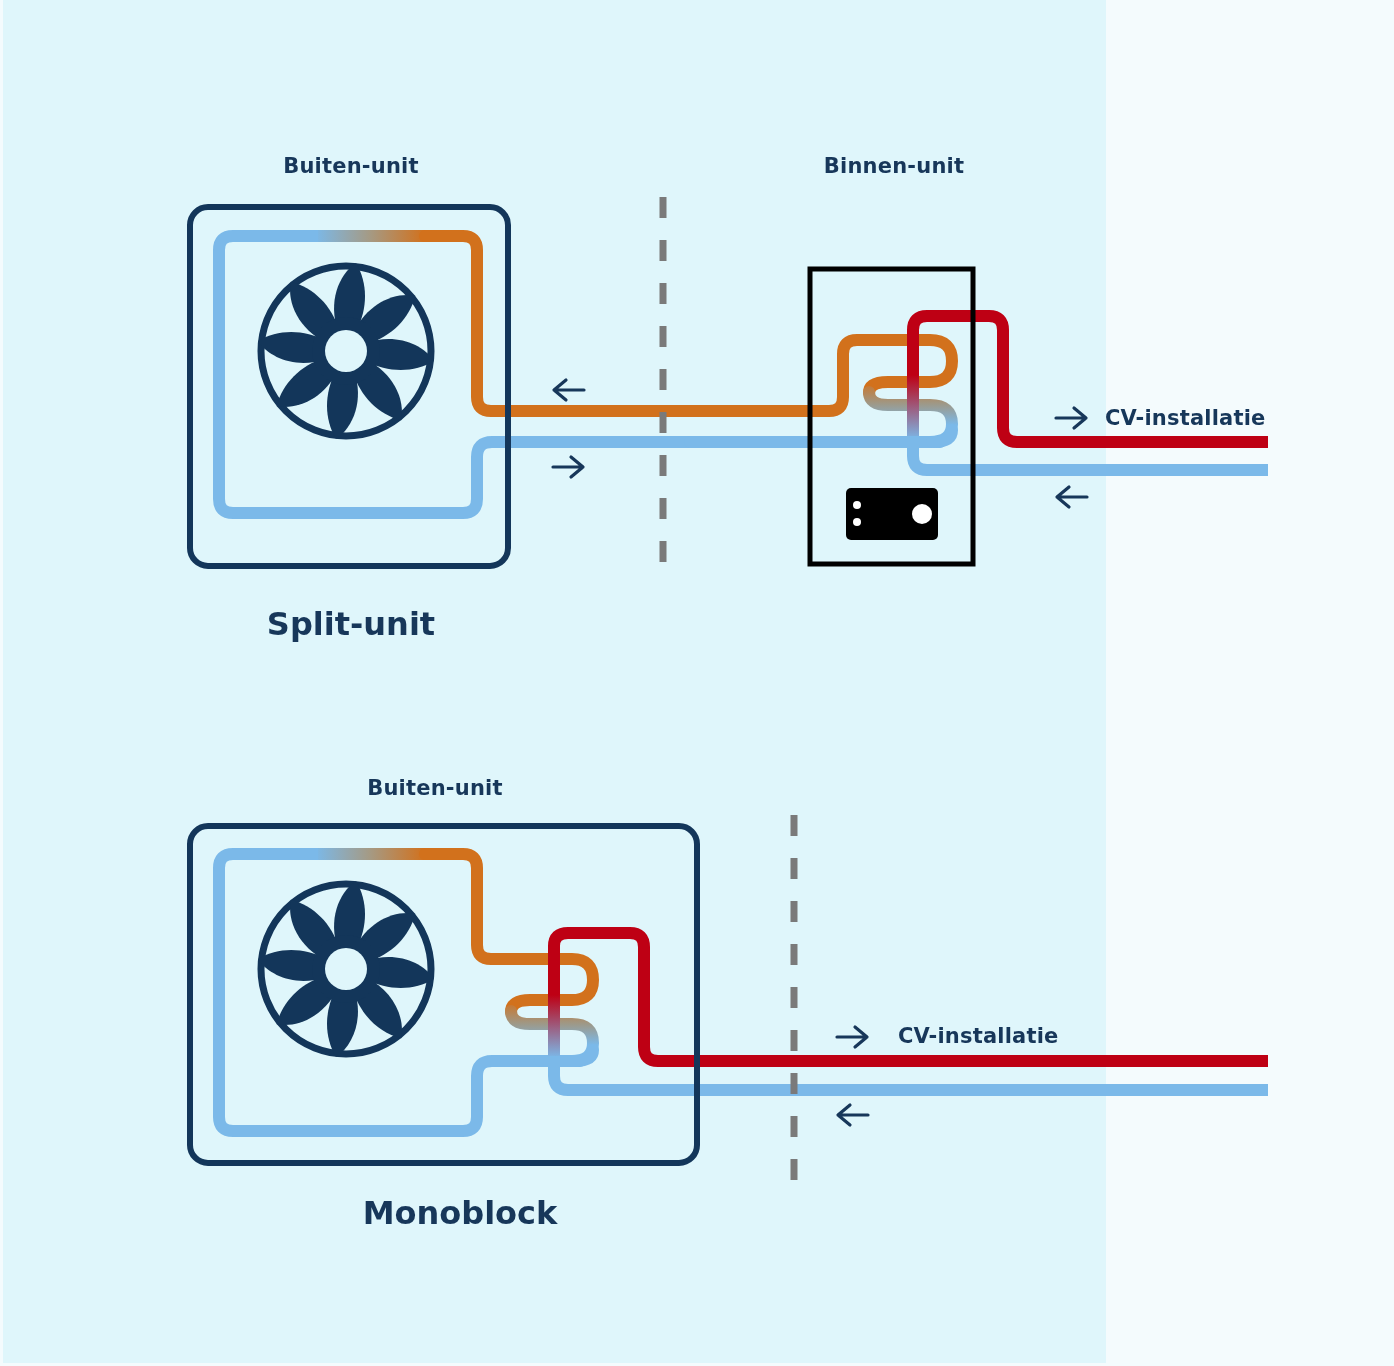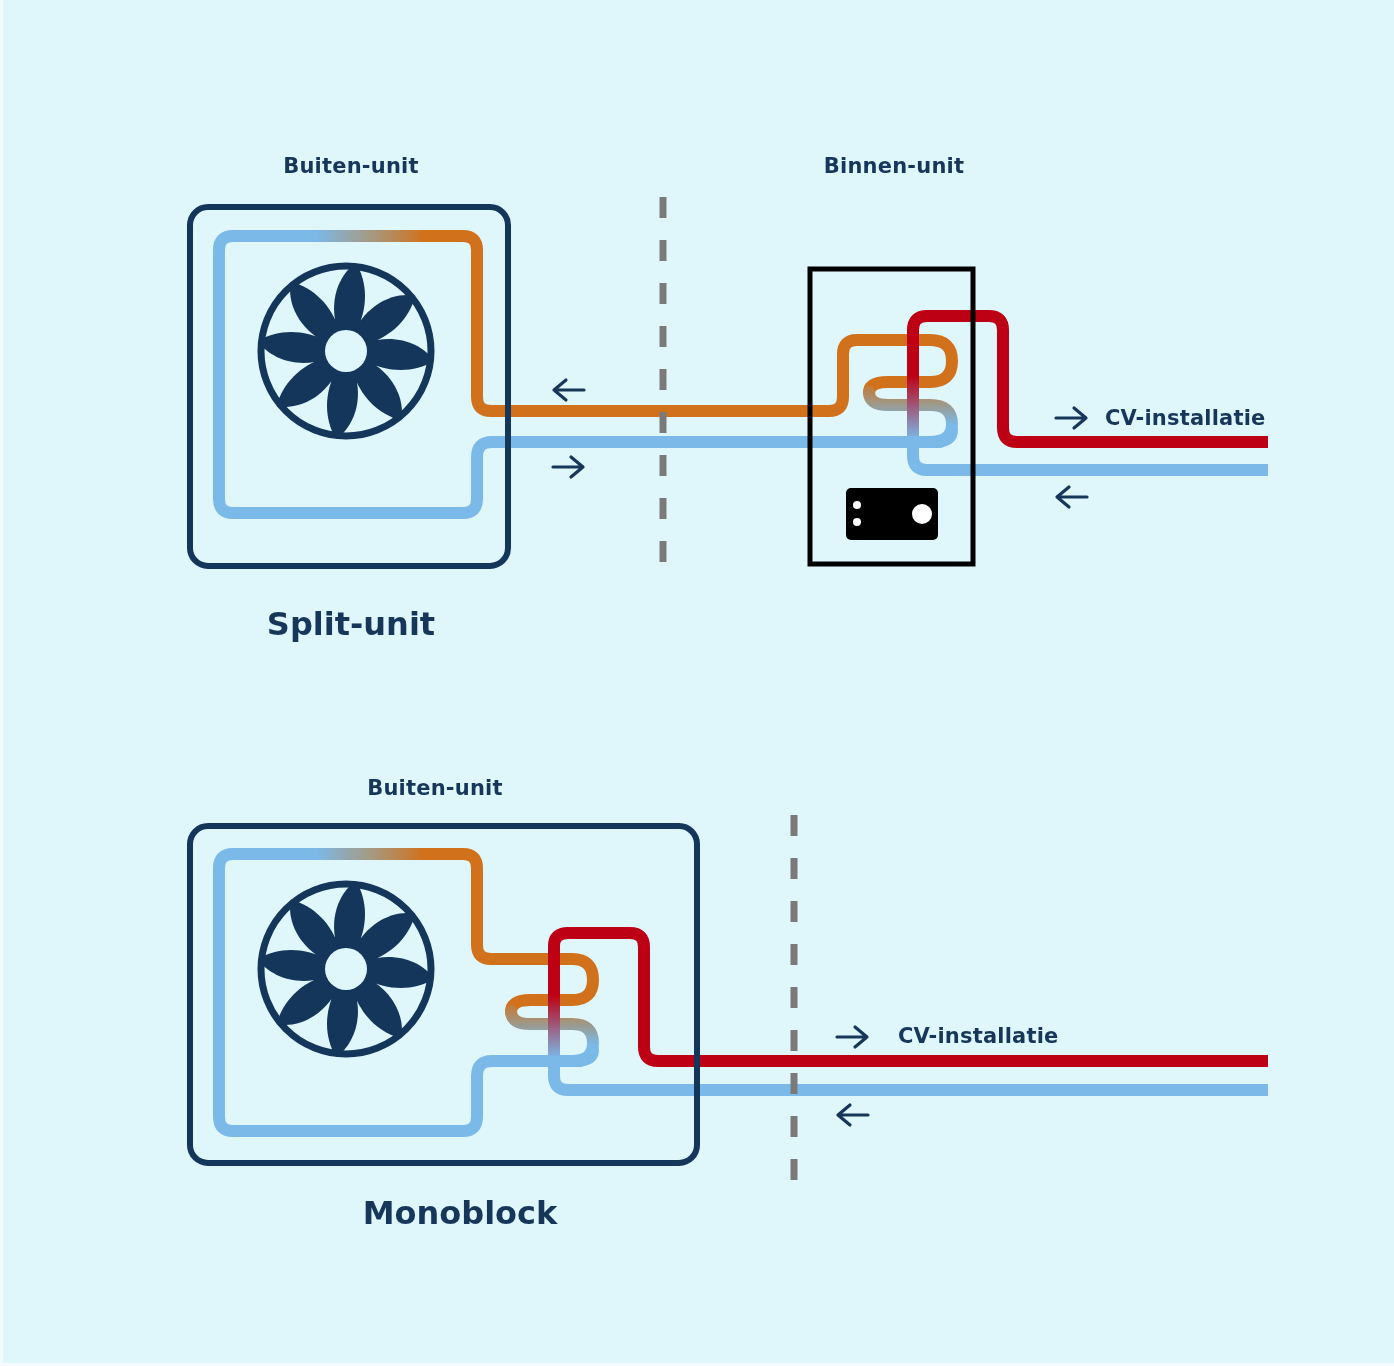--- a/index.html
+++ b/index.html
@@ -5,21 +5,21 @@
     html, body { margin: 0; padding: 0; }
     body {
       width: 1394px; height: 1366px;
       background: #f4fbfd;
       position: relative;
       overflow: hidden;
       font-family: "Liberation Sans", "DejaVu Sans", sans-serif;
     }
     #canvas {
       position: absolute; left: 3px; top: 0;
-      width: 1391px; height: 1363px;
+      width: 1103px; height: 1363px;
       background: #dff6fb;
     }
     svg#diagram { position: absolute; left: 0; top: 0; }
     .lbl {
       font-family: "DejaVu Sans", "Liberation Sans", sans-serif;
       fill: #17375a;
       font-weight: bold;
     }
     .lbl-small { font-size: 21px; letter-spacing: 0.2px; }
     .lbl-big { font-size: 32px; }

